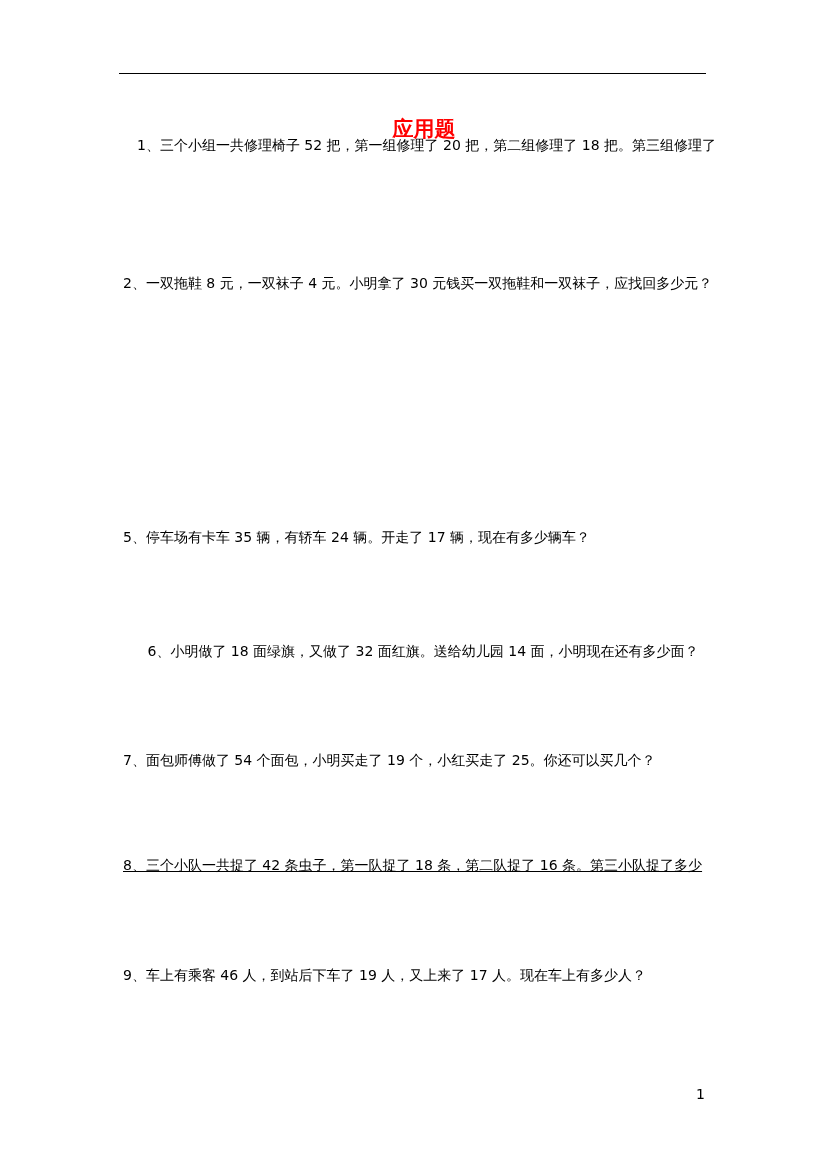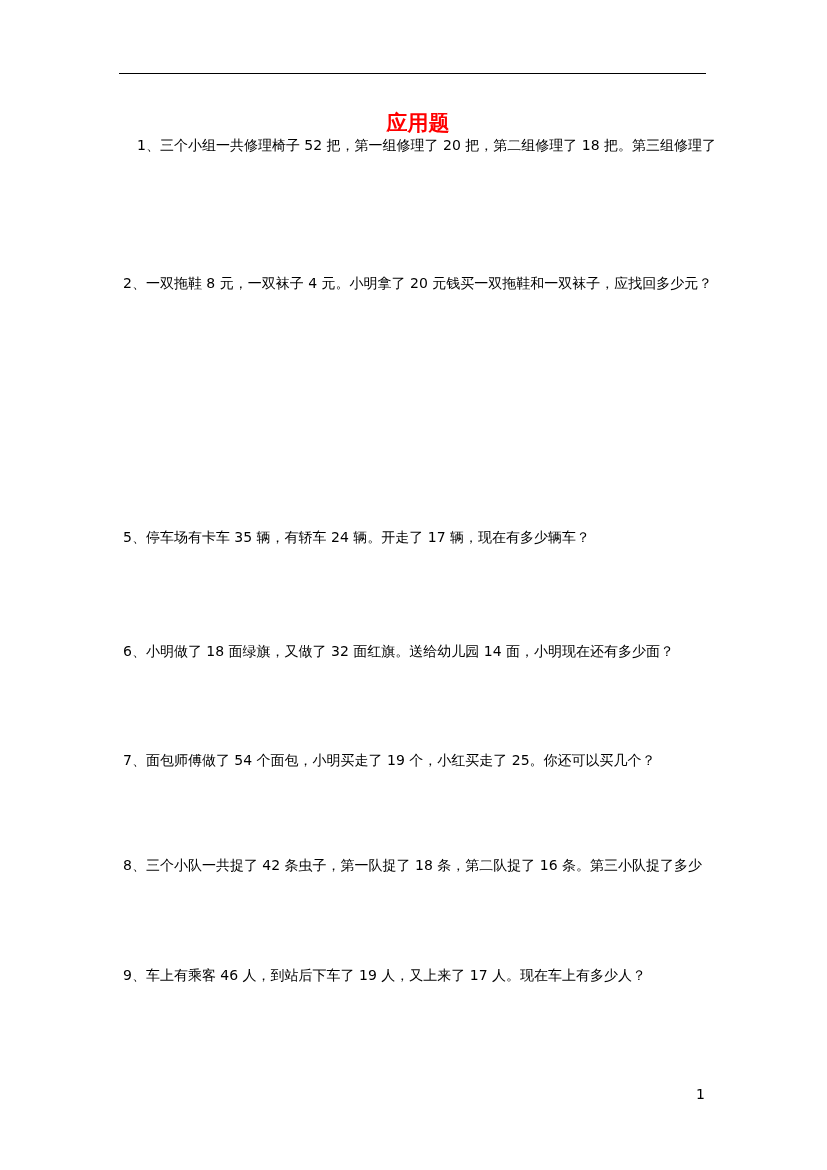--- a/index.html
+++ b/index.html
@@ -22,21 +22,21 @@
     top: 73px;
     width: 587px;
     height: 0;
     border-top: 1.4px solid #000000;
   }
   .doc-title {
     position: absolute;
     left: 123px;
     top: 106px;
     width: 582px;
-    margin: 4px;
+    margin: 10px;
     text-align: center;
     font-size: 21px;
     line-height: 26px;
     font-weight: bold;
   }
   .question {
     position: absolute;
     left: 123px;
     width: 600px;
     font-size: 14px;
@@ -44,23 +44,23 @@
     color: #000000;
   }
   .q-line {
     white-space: nowrap;
   }
   .q1 { top: 134px; margin-left: 14px; }
   .q2 { top: 272px; }
   .q3 { top: 356px; }
   .q4 { top: 444px; }
   .q5 { top: 526px; }
-  .q6 { top: 640px; }
+  .q6 { top: 640px; text-align: center; }
   .q7 { top: 749px; }
-  .q8 { top: 854px; }
+  .q8 { top: 854px; text-decoration: underline; }
   .q9 { top: 964px; }
   .page-number {
     position: absolute;
     left: 123px;
     top: 1083px;
     width: 582px;
     text-align: right;
     font-size: 14px;
     line-height: 23px;
   }
@@ -72,21 +72,21 @@
 
   <div class="header-rule"></div>
 
   <h1 class="doc-title" style="color: rgb(255, 0, 0);">应用题</h1>
 
   <div class="question q1">
     <div class="q-line">1、三个小组一共修理椅子 52 把，第一组修理了 20 把，第二组修理了 18 把。第三组修理了</div>
   </div>
 
   <div class="question q2">
-    <div class="q-line">2、一双拖鞋 8 元，一双袜子 4 元。小明拿了 20 元钱买一双拖鞋和一双袜子，应找回多少元？</div>
+    <div class="q-line">2、一双拖鞋 8 元，一双袜子 4 元。小明拿了 30 元钱买一双拖鞋和一双袜子，应找回多少元？</div>
   </div>
 
 
   <div class="question q4">
   </div>
 
   <div class="question q5">
     <div class="q-line">5、停车场有卡车 35 辆，有轿车 24 辆。开走了 17 辆，现在有多少辆车？</div>
   </div>
 

